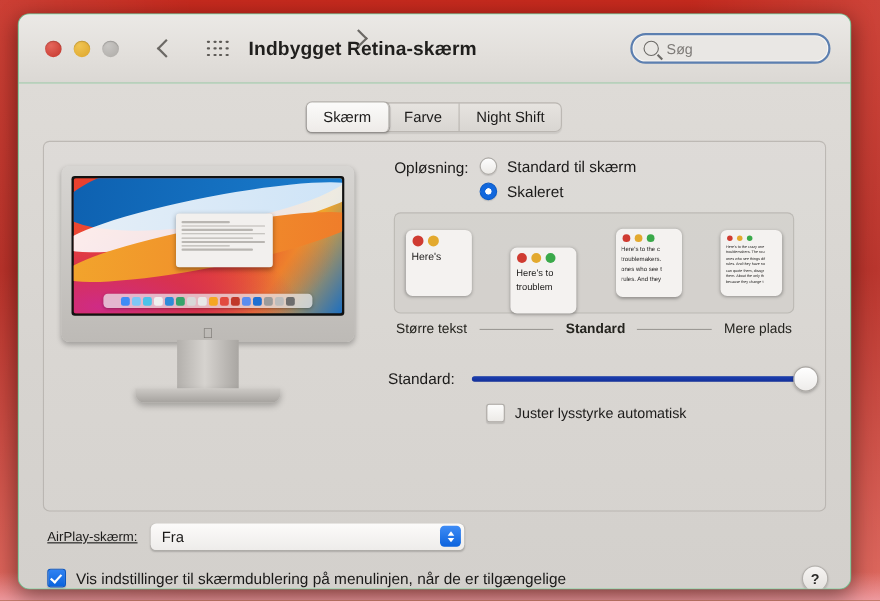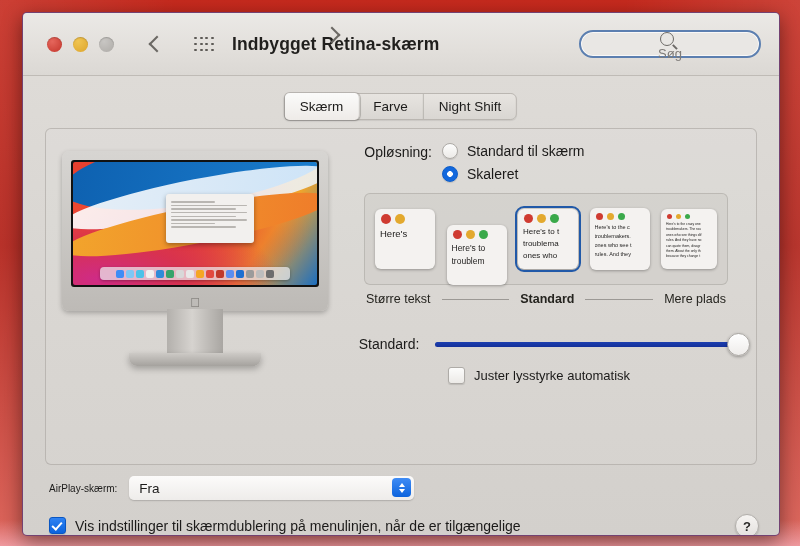--- a/index.html
+++ b/index.html
@@ -20,23 +20,23 @@
     background:linear-gradient(90deg,rgba(255,255,255,.10),rgba(0,0,0,0) 22%,rgba(0,0,0,0) 78%,rgba(255,255,255,.12));
     pointer-events:none;
   }
   .pink-glow{
     position:absolute;left:0;right:0;bottom:0;height:26px;
     background:linear-gradient(180deg,rgba(238,120,130,.0),rgba(244,170,180,.75));
   }
 
   
   .window{
-    position:absolute;left:22px;top:12px;width:756px;height:522px;
-    background:#701a75;
-    border-radius:5px;
+    position:absolute;left:16px;top:12px;width:756px;height:522px;
+    background:#86efac;
+    border-radius:11px;
     box-shadow:0 6px 20px rgba(0,0,0,.45), 0 1px 0 rgba(255,255,255,.5) inset;
     overflow:hidden;
     border:1px solid rgba(120,115,110,.45);
   }
   .titlebar{
     height:62px;
     background:linear-gradient(180deg,#ebe9e6 0%,#e2dfdb 60%,#dbd8d4 100%);
     border-bottom:1px solid #bfbbb6;
     display:flex;align-items:center;
     padding:0 16px;
@@ -71,21 +71,21 @@
 
   .search-wrap{
     position:absolute;right:18px;top:50%;transform:translateY(-50%);
     width:182px;height:28px;
   }
   .search-field{
     width:100%;height:100%;box-sizing:border-box;
     background:#e9e7e4;border-radius:14px;
     border:2.5px solid #5c7fb0;
     box-shadow:0 0 0 1px rgba(255,255,255,.7) inset;
-    display:flex;align-items:center;padding:0 10px;flex-direction:column;
+    display:flex;align-items:center;padding:0 10px;
   }
   .mag{
     width:12px;height:12px;border:1.8px solid #6c6a67;border-radius:50%;
     position:relative;flex:0 0 auto;margin-right:7px;
   }
   .mag:after{content:"";position:absolute;right:-5px;bottom:-3px;width:6px;height:1.8px;background:#6c6a67;transform:rotate(45deg);}
   .search-ph{font-size:13px;color:#7e7b78;}
 
   
   .content{
@@ -258,21 +258,21 @@
   .chk.on:after{
     content:"";position:absolute;left:4.4px;top:1.6px;width:4px;height:8px;
     border-right:2px solid #fff;border-bottom:2px solid #fff;transform:rotate(42deg);
   }
   .chk-lbl{font-size:13px;color:#1b1a19;margin-left:9px;}
 
   
   .airplay-row{
     position:absolute;left:26px;top:400px;display:flex;align-items:center;
   }
-  .ap-label{font-size:10px;color:#1b1a19;}
+  .ap-label{font-size:12px;color:#1b1a19;text-decoration:underline;}
   .popup{
     margin-left:12px;width:285px;height:24px;
     background:linear-gradient(180deg,#fcfbfa,#eeecea);
     border:1px solid #b0adа9;border-color:#b0ada9;
     border-radius:5px;box-shadow:0 1px 1.5px rgba(0,0,0,.18);
     display:flex;align-items:center;padding:0 6px 0 10px;
     box-sizing:border-box;position:relative;
   }
   .popup-val{font-size:13.5px;color:#1b1a19;}
   .popup-arrows{
@@ -428,32 +428,20 @@
               <div class="tl">
                 <i style="background: rgb(207, 59, 49); width: 9px; height: 9px;"></i>
                 <i style="background: rgb(227, 169, 46); width: 9px; height: 9px;"></i>
                 <i style="background: rgb(58, 169, 74); width: 9px; height: 9px;"></i>
               </div>
               <div class="body">
                 <div class="tline" style="font-size: 8.5px; line-height: 12.5px;">Here's to</div>
                 <div class="tline" style="font-size: 8.5px; line-height: 12.5px;">troublem</div>
               </div>
             </div>
-            <div class="thumb selected" style="width: 60px; height: 60px;">
-              <div class="tl">
-                <i style="background: rgb(207, 59, 49); width: 9px; height: 9px;"></i>
-                <i style="background: rgb(227, 169, 46); width: 9px; height: 9px;"></i>
-                <i style="background: rgb(58, 169, 74); width: 9px; height: 9px;"></i>
-              </div>
-              <div class="body">
-                <div class="tline" style="font-size: 8px; line-height: 12px;">Here's to t</div>
-                <div class="tline" style="font-size: 8px; line-height: 12px;">troublema</div>
-                <div class="tline" style="font-size: 8px; line-height: 12px;">ones who</div>
-              </div>
-            </div>
             <div class="thumb" style="width: 60px; height: 62px;">
               <div class="tl">
                 <i style="background: rgb(207, 59, 49); width: 7px; height: 7px;"></i>
                 <i style="background: rgb(227, 169, 46); width: 7px; height: 7px;"></i>
                 <i style="background: rgb(58, 169, 74); width: 7px; height: 7px;"></i>
               </div>
               <div class="body">
                 <div class="tline" style="font-size: 5.5px; line-height: 9px;">Here's to the c</div>
                 <div class="tline" style="font-size: 5.5px; line-height: 9px;">troublemakers.</div>
                 <div class="tline" style="font-size: 5.5px; line-height: 9px;">ones who see t</div>

